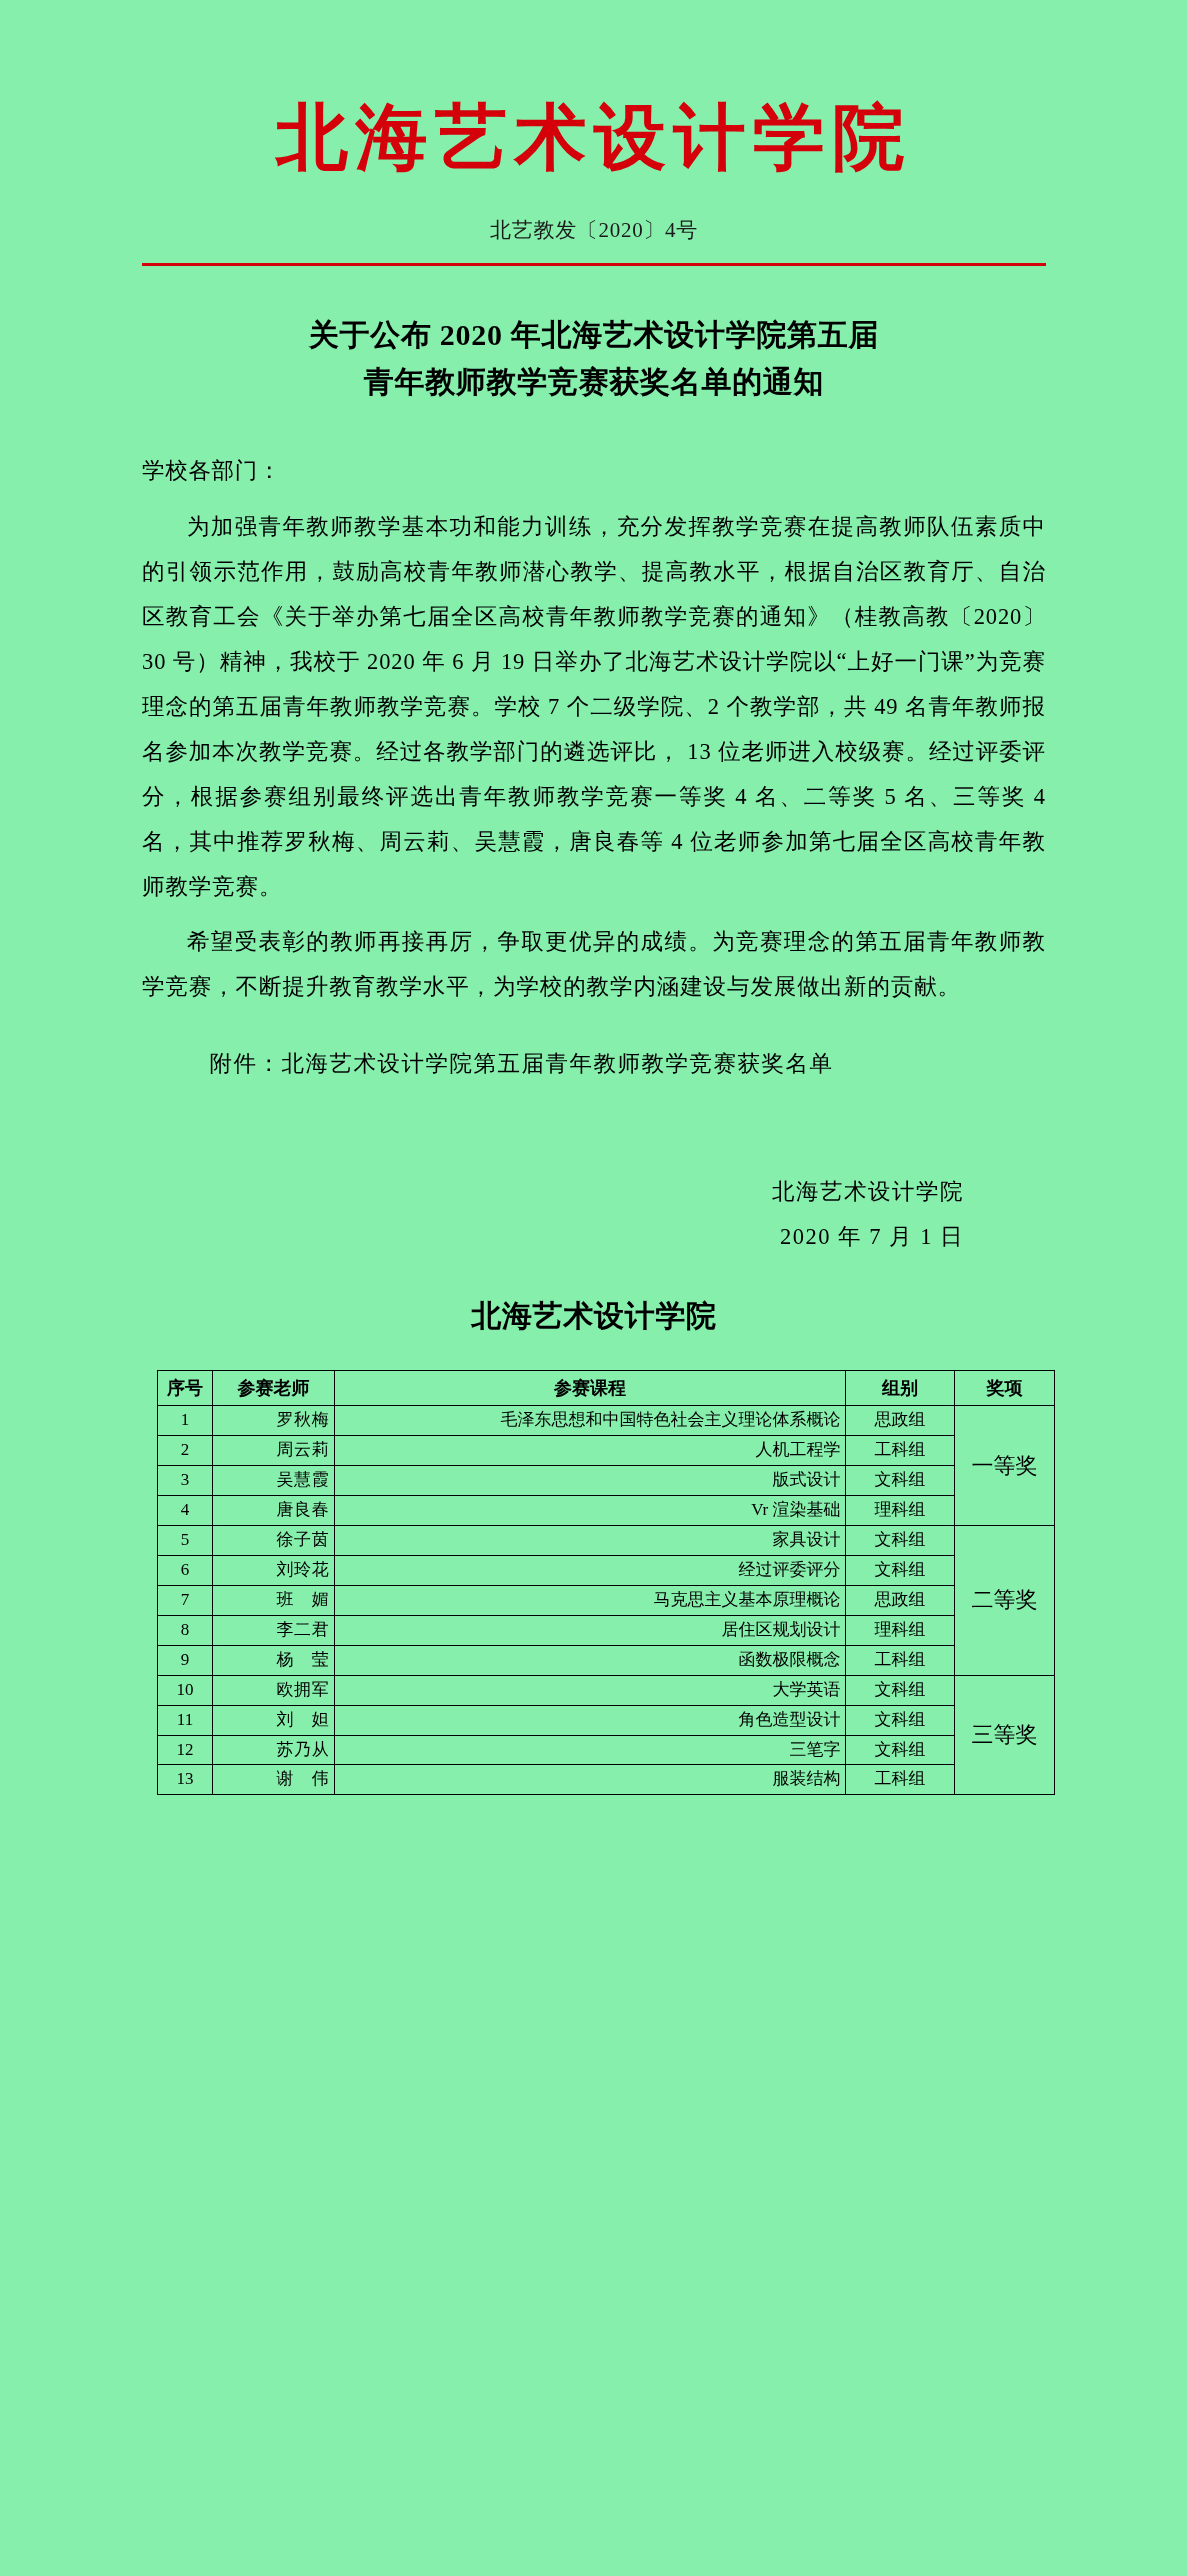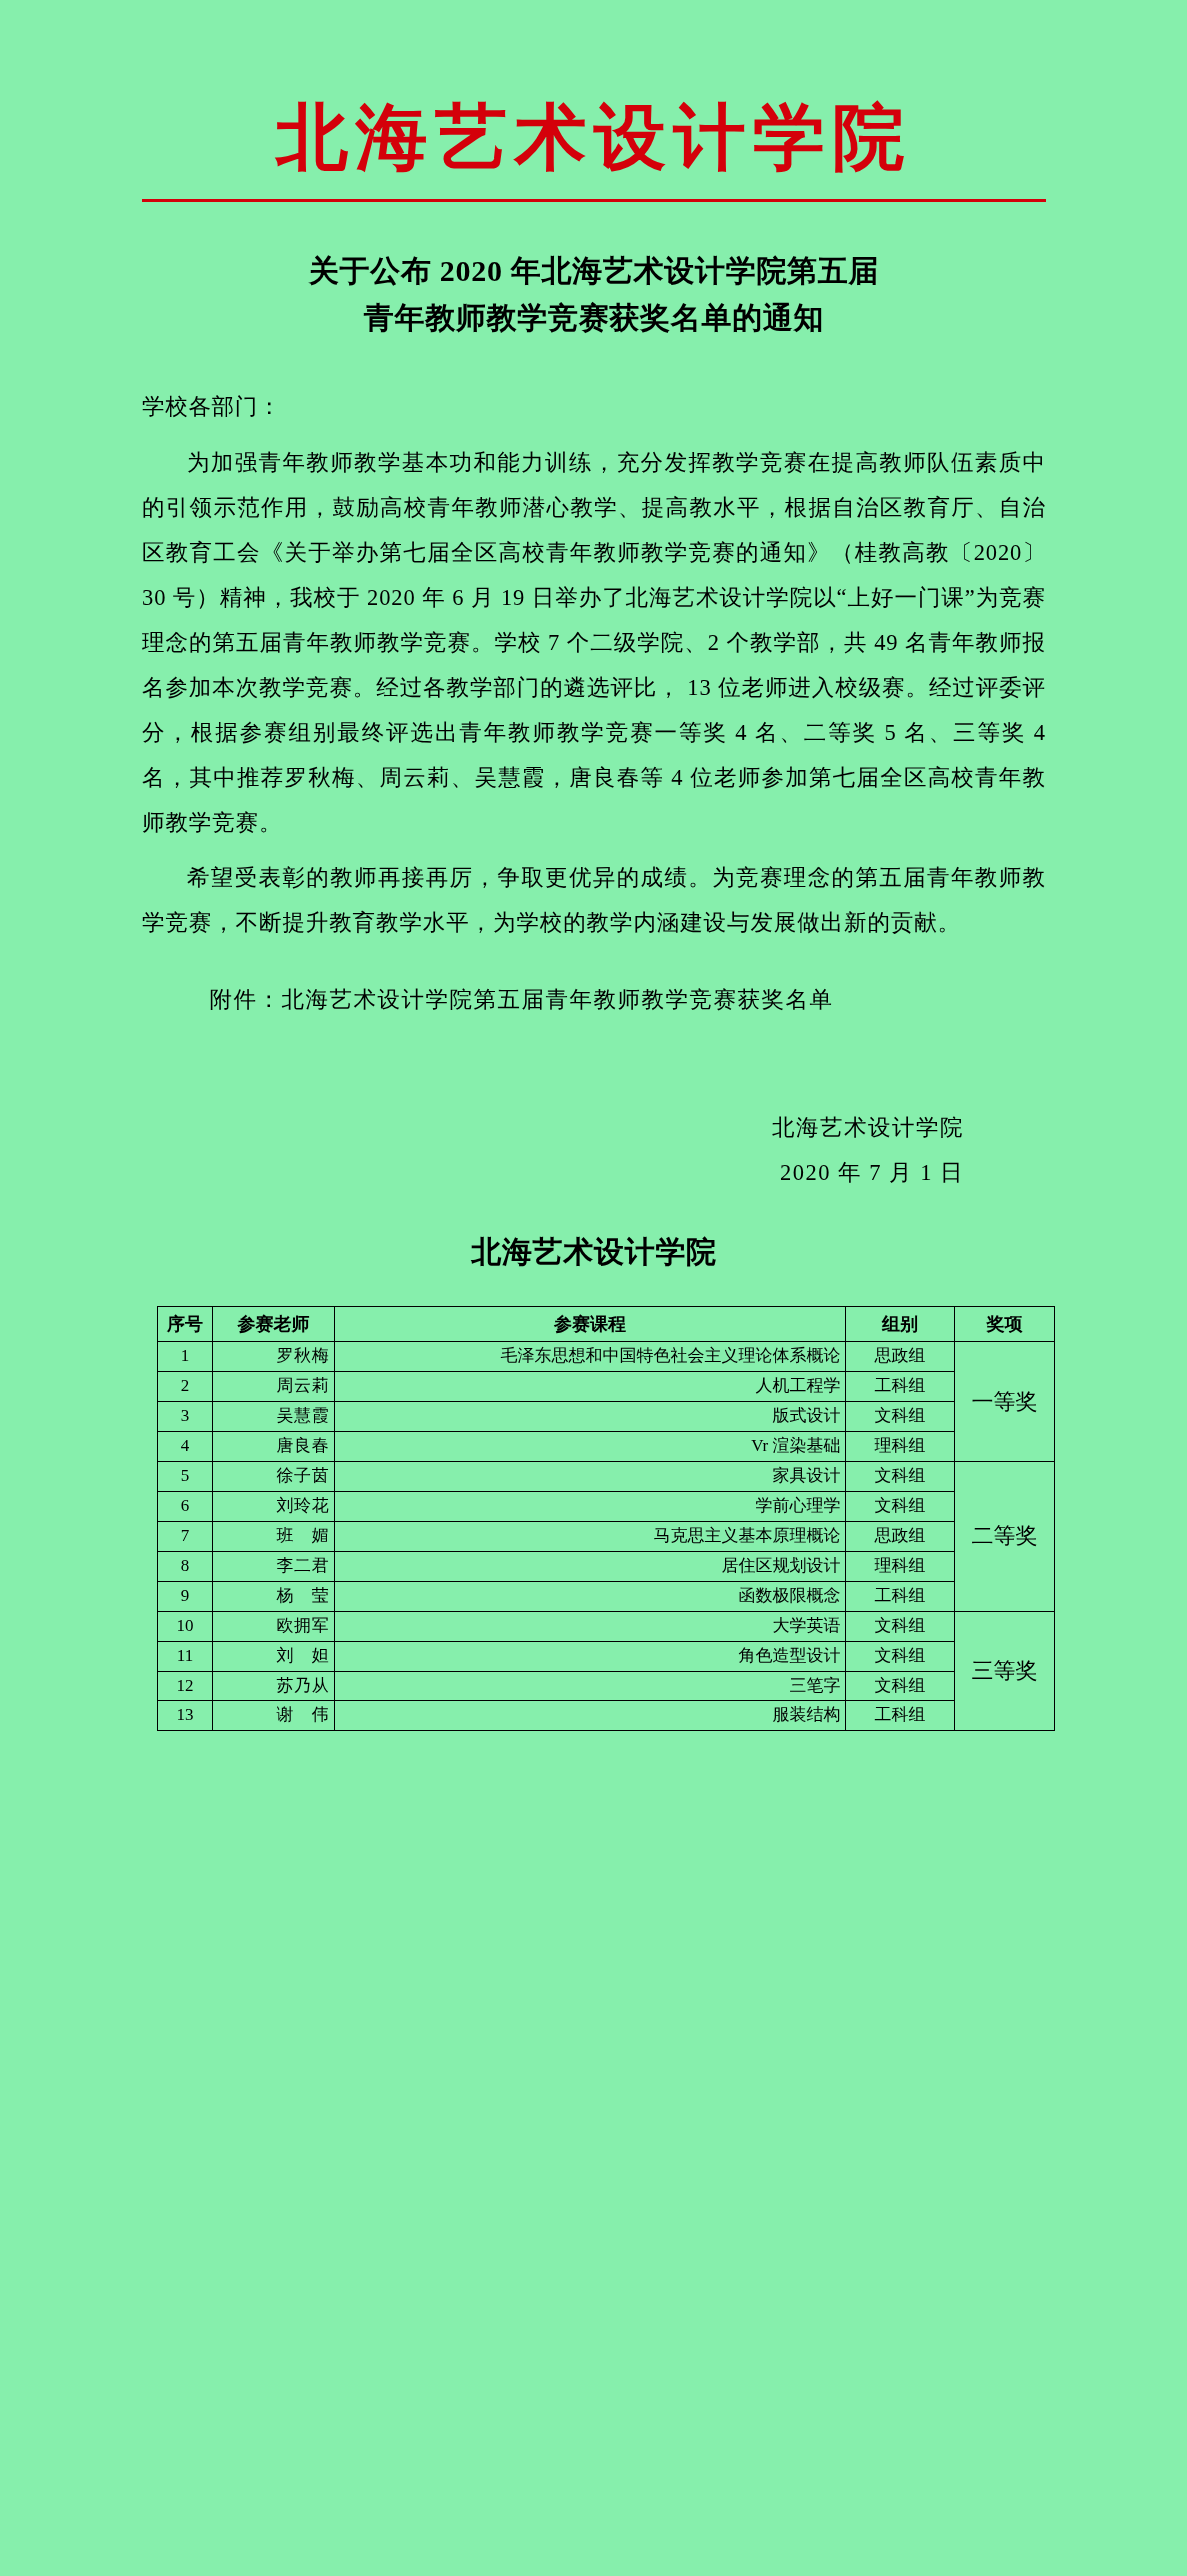--- a/index.html
+++ b/index.html
@@ -150,20 +150,21 @@
 </style>
 </head>
 <body>
 
 <div class="page">
 
   <div class="masthead">
     <div class="masthead-title">北海艺术设计学院</div>
   </div>
 
+  <div class="doc-number">北艺教发〔2020〕4号</div>
   <div class="red-rule"></div>
 
   <div class="doc-title">
     <span class="line">关于公布 2020 年北海艺术设计学院第五届</span>
     <span class="line">青年教师教学竞赛获奖名单的通知</span>
   </div>
 
   <div class="body-wrap">
     <div class="salutation">学校各部门：</div>
     <div class="para">为加强青年教师教学基本功和能力训练，充分发挥教学竞赛在提高教师队伍素质中的引领示范作用，鼓励高校青年教师潜心教学、提高教水平，根据自治区教育厅、自治区教育工会《关于举办第七届全区高校青年教师教学竞赛的通知》（桂教高教〔2020〕30 号）精神，我校于 2020 年 6 月 19 日举办了北海艺术设计学院以“上好一门课”为竞赛理念的第五届青年教师教学竞赛。学校 7 个二级学院、2 个教学部，共 49 名青年教师报名参加本次教学竞赛。经过各教学部门的遴选评比， 13 位老师进入校级赛。经过评委评分，根据参赛组别最终评选出青年教师教学竞赛一等奖 4 名、二等奖 5 名、三等奖 4 名，其中推荐罗秋梅、周云莉、吴慧霞，唐良春等 4 位老师参加第七届全区高校青年教师教学竞赛。</div>
@@ -221,21 +222,21 @@
           <tr>
             <td class="c-no">5</td>
             <td class="c-name">徐子茵</td>
             <td class="c-course">家具设计</td>
             <td class="c-group">文科组</td>
             <td class="c-award" rowspan="5">二等奖</td>
           </tr>
           <tr>
             <td class="c-no">6</td>
             <td class="c-name">刘玲花</td>
-            <td class="c-course">学前心理学</td>
+            <td class="c-course">经过评委评分</td>
             <td class="c-group">文科组</td>
           </tr>
           <tr>
             <td class="c-no">7</td>
             <td class="c-name">班　媚</td>
             <td class="c-course">马克思主义基本原理概论</td>
             <td class="c-group">思政组</td>
           </tr>
           <tr>
             <td class="c-no">8</td>

